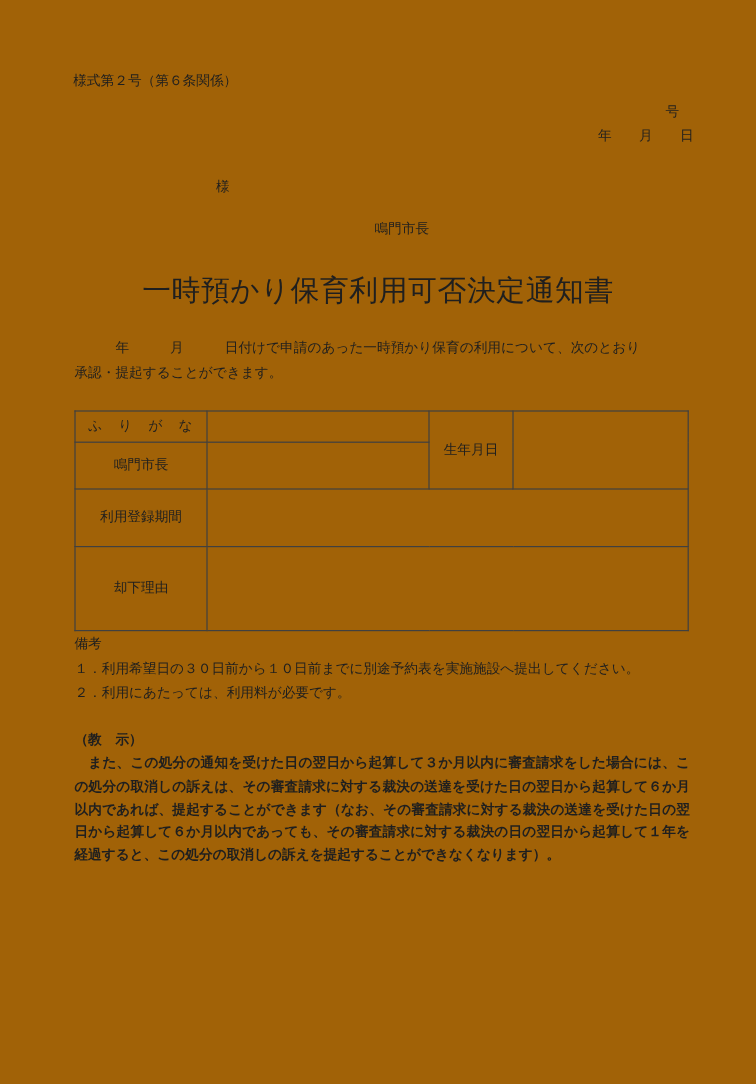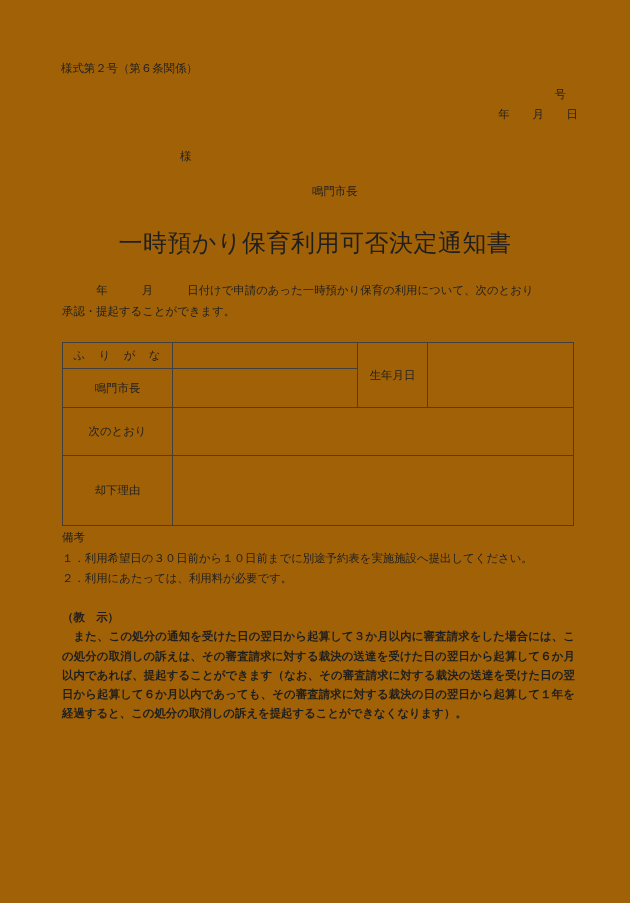--- a/index.html
+++ b/index.html
@@ -90,21 +90,21 @@
       <td class="lbl lbl-furigana">ふ　り　が　な</td>
       <td></td>
       <td class="lbl" rowspan="2">生年月日</td>
       <td rowspan="2"></td>
     </tr>
     <tr style="height:39px">
       <td class="lbl">鳴門市長</td>
       <td></td>
     </tr>
     <tr style="height:48px">
-      <td class="lbl">次のとおり</td>
+      <td class="lbl">利用登録期間</td>
       <td colspan="3"></td>
     </tr>
     <tr style="height:70px">
       <td class="lbl">却下理由</td>
       <td colspan="3"></td>
     </tr>
   </tbody>
     </table>
 
   <div class="abs remarks">

